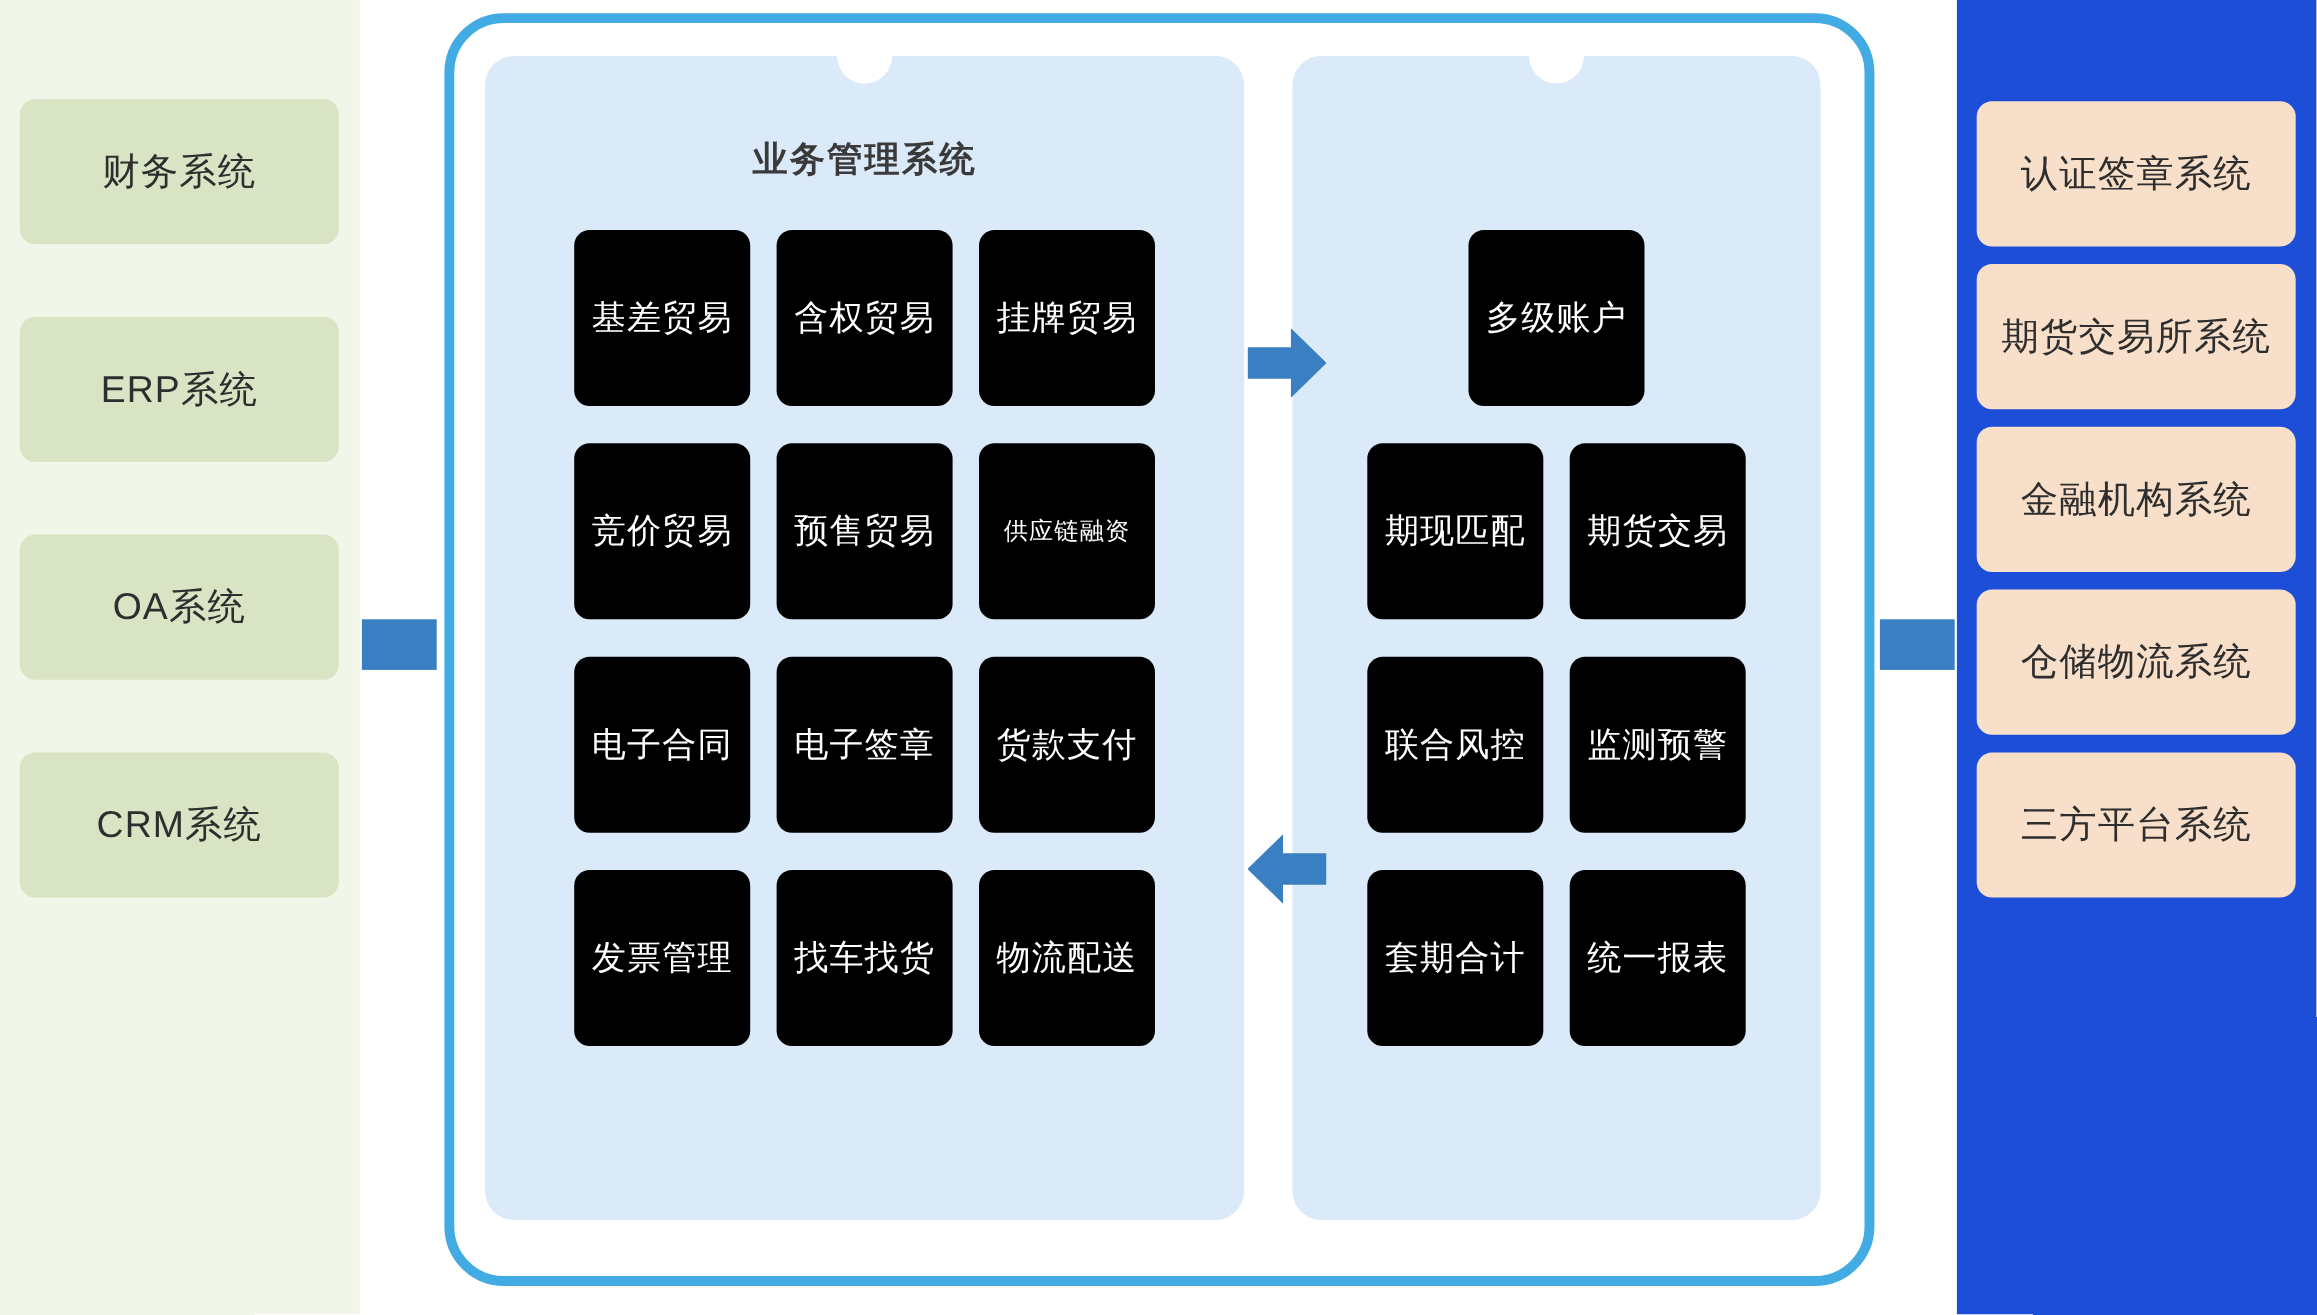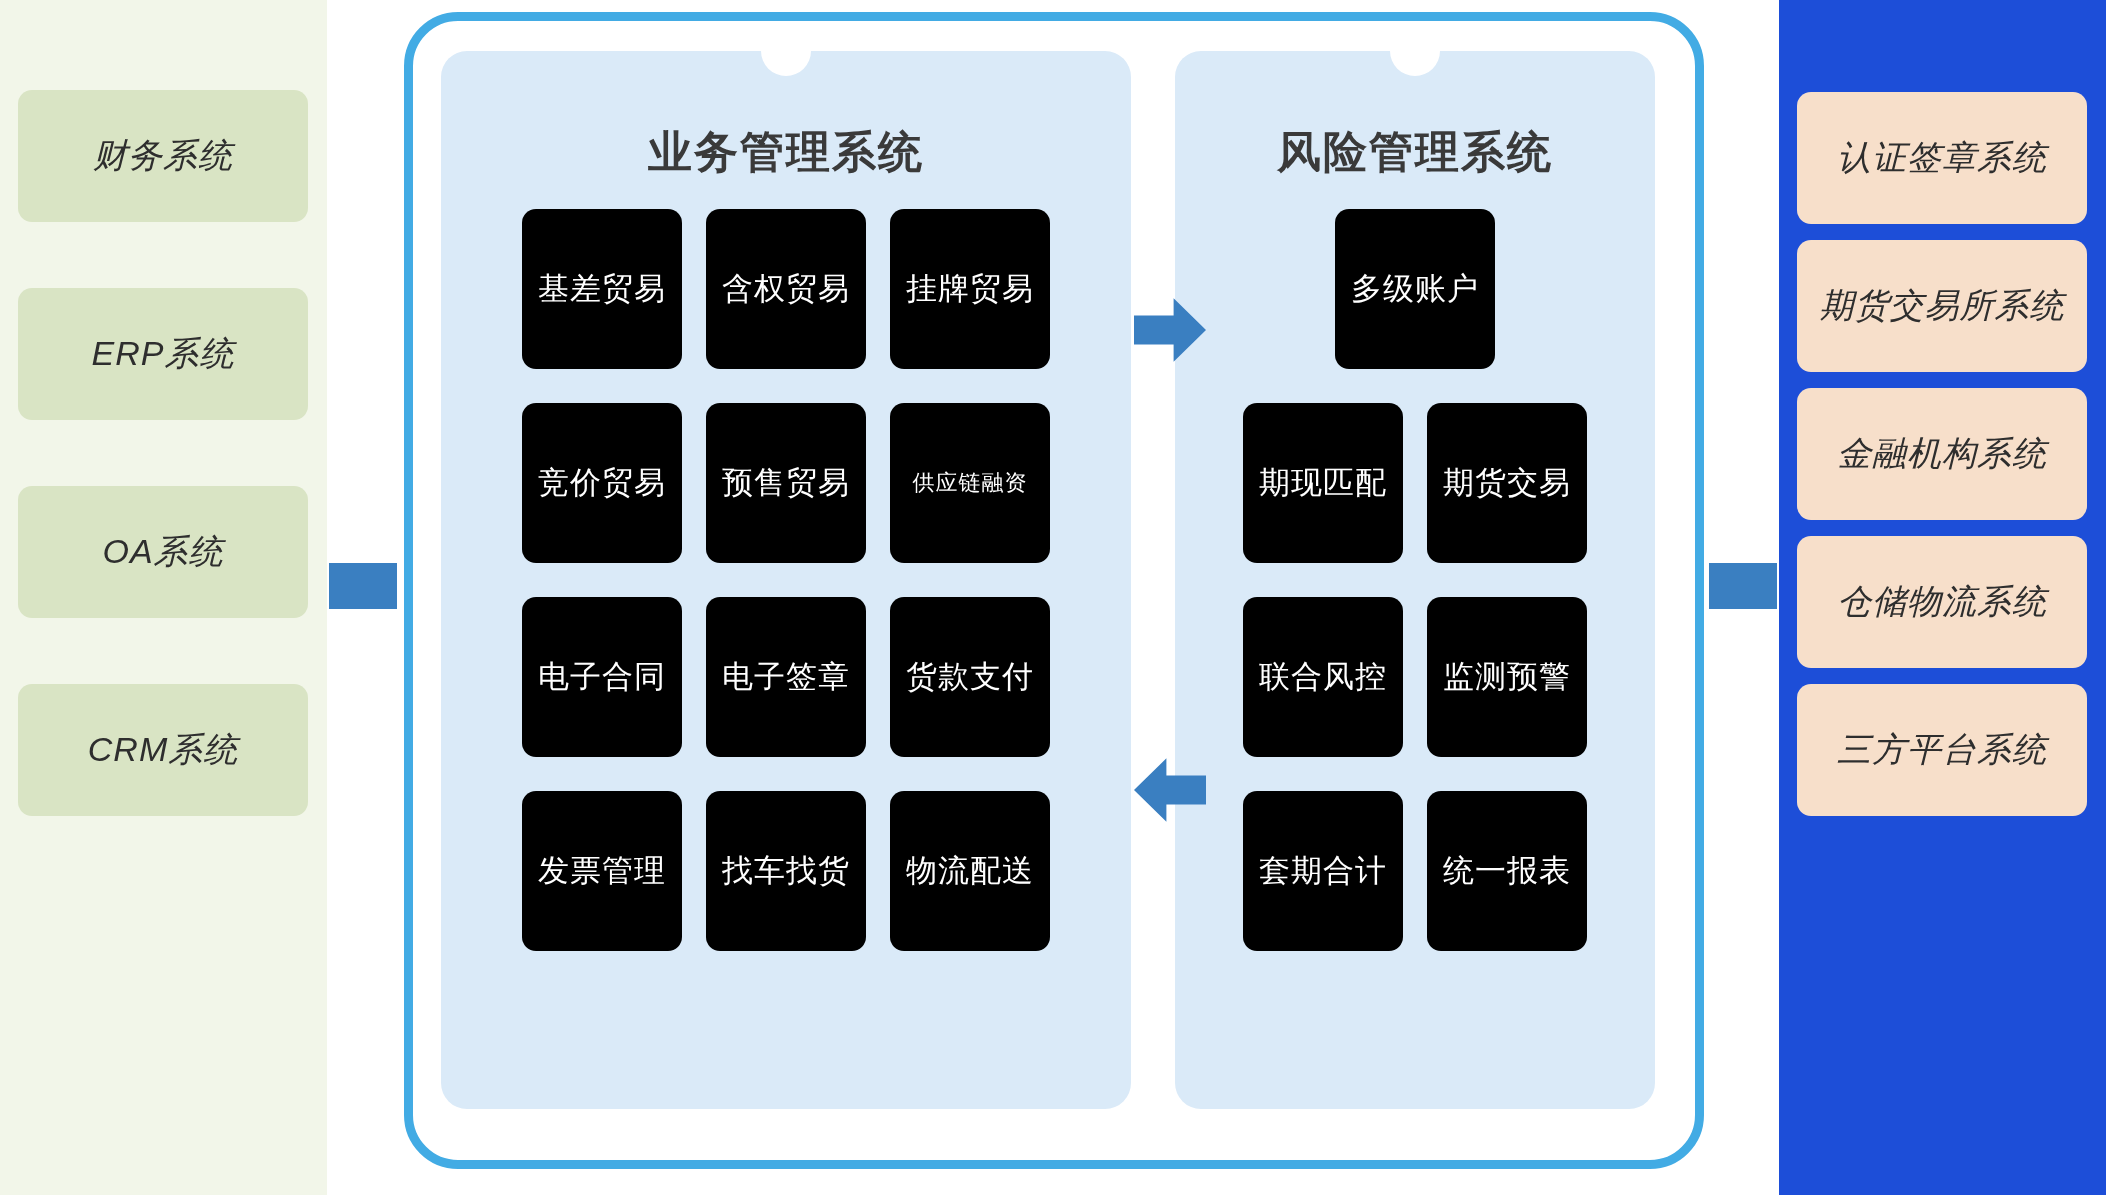--- a/index.html
+++ b/index.html
@@ -20,21 +20,20 @@
 
   
   .side-panel {
     position: absolute;
     top: 0;
     height: 1195px;
     width: 327px;
     display: flex;
     flex-direction: column;
     align-items: center;
-    font-style: italic;
   }
   .side-panel.left  { left: 0;  background: #f2f6e9; }
   .side-panel.right { right: 0; background: #1d4ed8; }
 
   .side-card {
     position: absolute;
     left: 18px;
     width: 290px;
     height: 132px;
     border-radius: 14px;
@@ -94,21 +93,21 @@
     border-radius: 50%;
     background: #ffffff;
   }
 
   .sys-title {
     position: absolute;
     top: 72px;
     left: 0;
     right: 0;
     text-align: center;
-    font-size: 44px;
+    font-size: 32px;
     font-weight: bold;
     color: #3a3a3a;
     letter-spacing: 2px;
   }
 
   .grid {
     position: absolute;
     top: 158px;
     left: 0;
     right: 0;
@@ -244,21 +243,20 @@
             </div>
           <div class="tile">
               <span>物流配送</span>
             </div>
         </div>
       </div>
     </div>
 
     <div class="sys-panel risk">
       <div class="notch"></div>
-      <div class="sys-title">风险管理系统</div>
       <div class="grid">
         <div class="grid-row">
           <div class="tile">
               <span>多级账户</span>
             </div>
         </div>
         <div class="grid-row">
           <div class="tile">
               <span>期现匹配</span>
             </div>

